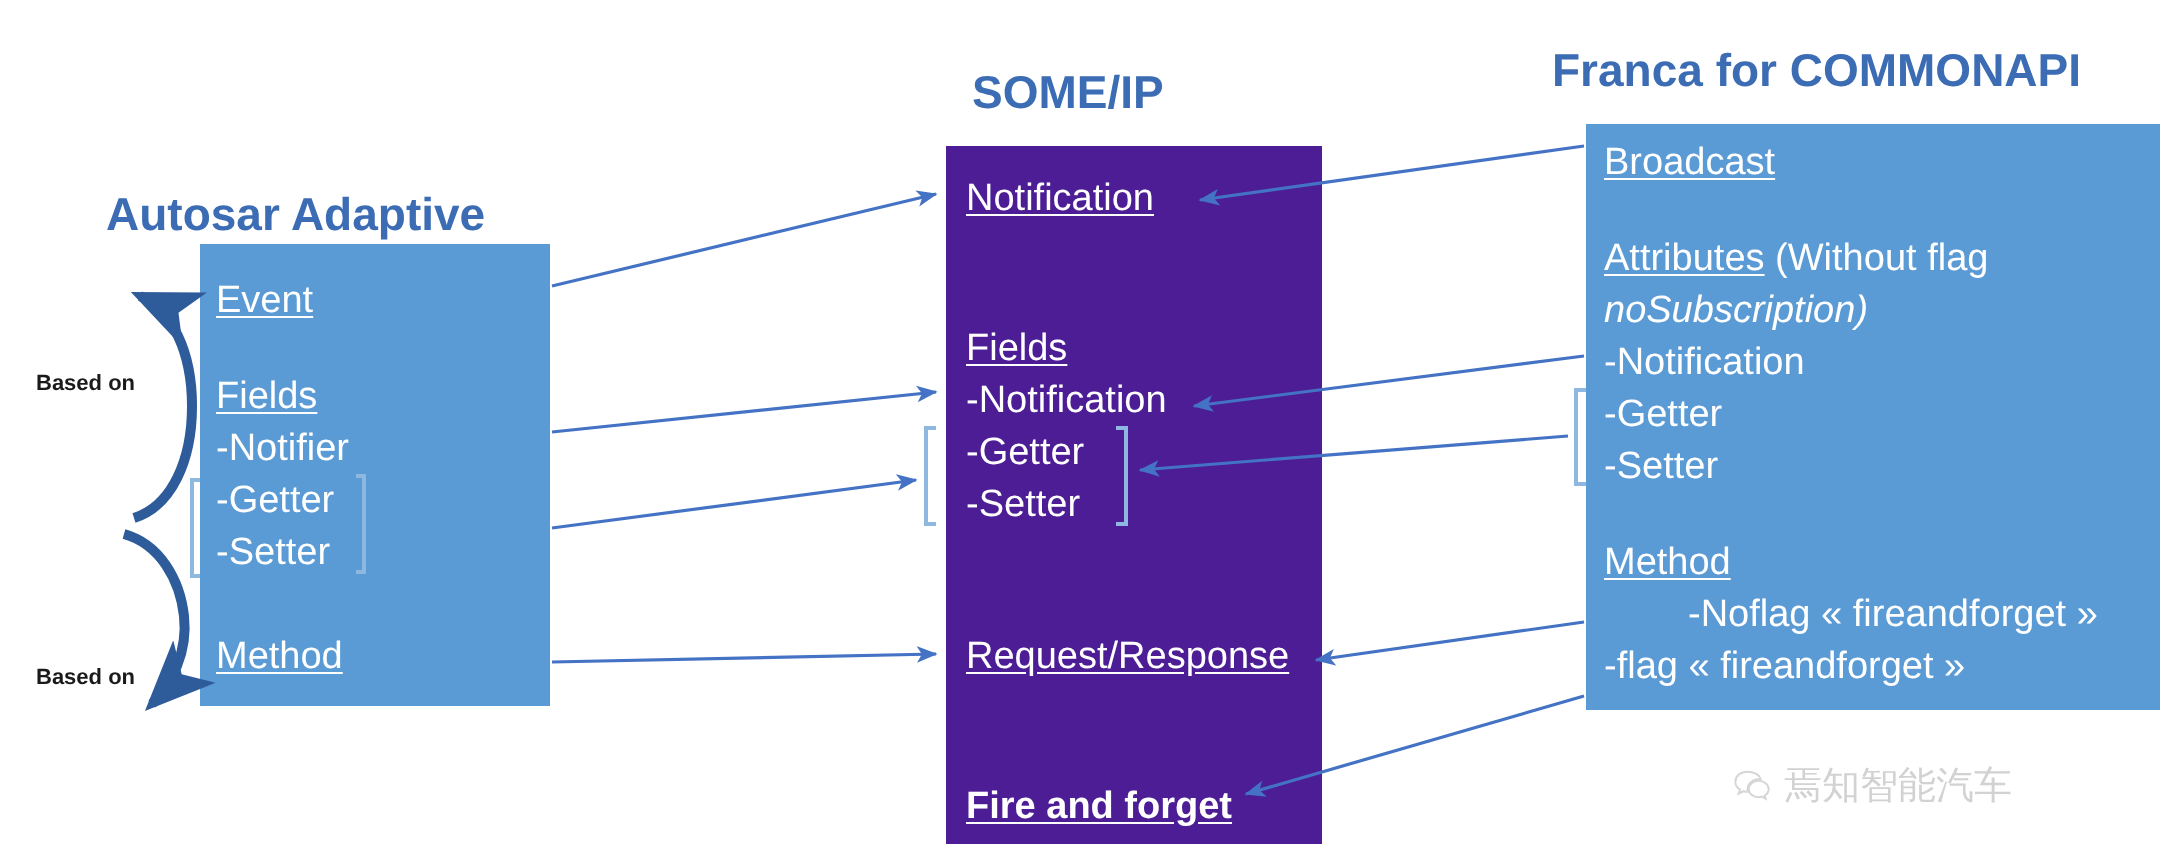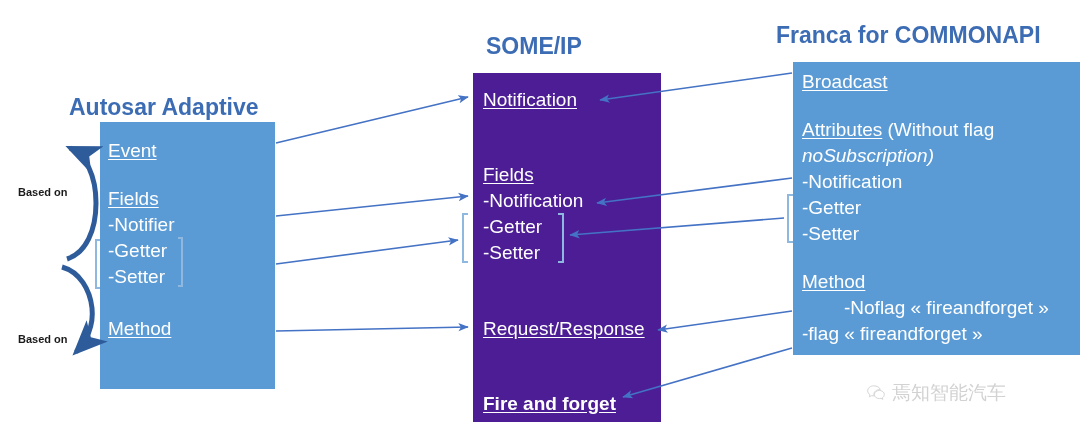--- a/index.html
+++ b/index.html
@@ -69,27 +69,27 @@
   .wm-icon {
     width: 20px; height: 20px;
     display: inline-block;
   }
 </style>
 </head>
 <body>
 
 <div id="canvas">
 
-  <div class="title" style="left:69px; top:94px;">Autosar Adaptive</div>
+  <div class="title" style="left:53px; top:94px;">Autosar Adaptive</div>
 
   <div class="title" style="left:486px; top:33px;">SOME/IP</div>
 
   <div class="title" style="left:776px; top:22px;">Franca for COMMONAPI</div>
 
-  <div class="box box-blue" style="left:100px; top:122px; width:175px; height:267px;">
+  <div class="box box-blue" style="left:100px; top:122px; width:175px; height:231px;">
     <div class="entry u" style="left:8px; top:16px;">Event</div>
     <div class="entry u" style="left:8px; top:64px;">Fields</div>
     <div class="entry" style="left:8px; top:90px;">-Notifier</div>
     <div class="entry" style="left:8px; top:116px;">-Getter</div>
     <div class="entry" style="left:8px; top:142px;">-Setter</div>
     <div class="entry u" style="left:8px; top:194px;">Method</div>
   </div>
 
   <div class="box box-green" style="left:473px; top:73px; width:188px; height:349px;">
     <div class="entry u" style="left:10px; top:14px;">Notification</div>

